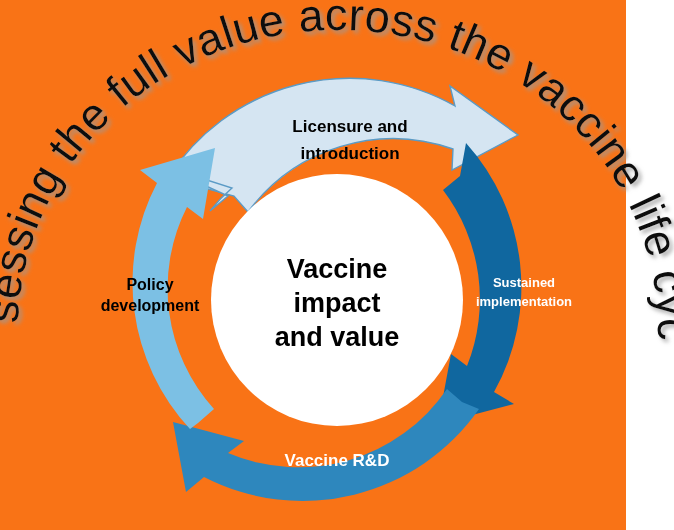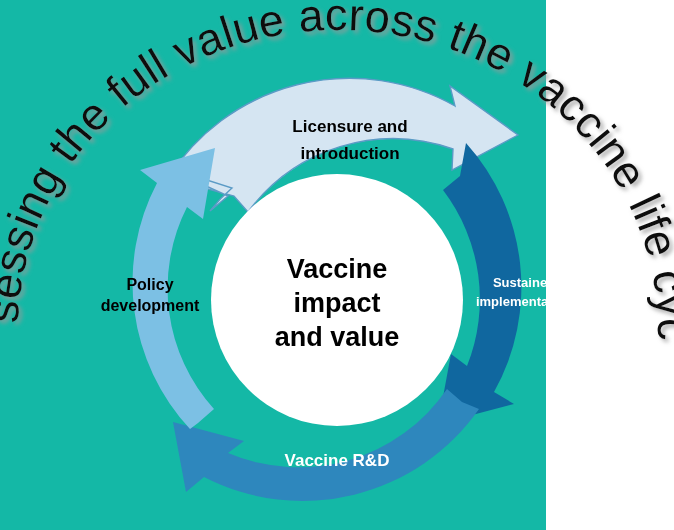--- a/index.html
+++ b/index.html
@@ -8,23 +8,23 @@
     background: #ffffff;
   }
   body {
     width: 674px;
     height: 530px;
     overflow: hidden;
     font-family: "Liberation Sans", sans-serif;
   }
   #stage {
     position: relative;
-    width: 546px;
+    width: 626px;
     height: 530px;
-    background: #14b8a6;
+    background: #f97316;
   }
   #diagram {
     position: absolute;
     left: 0;
     top: 0;
     width: 674px;
     height: 530px;
   }
   .seg-label {
     font-family: "Liberation Sans", sans-serif;

